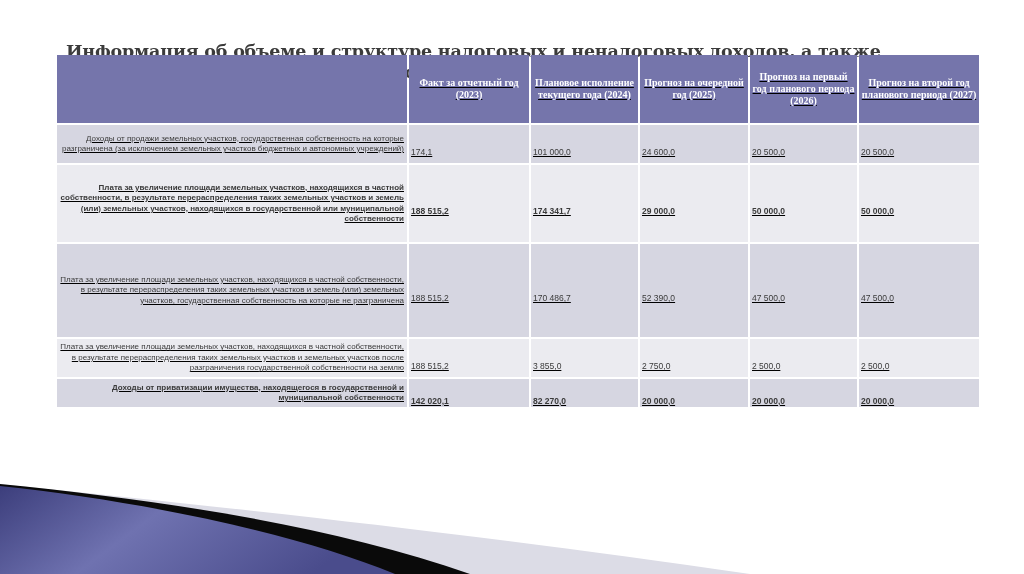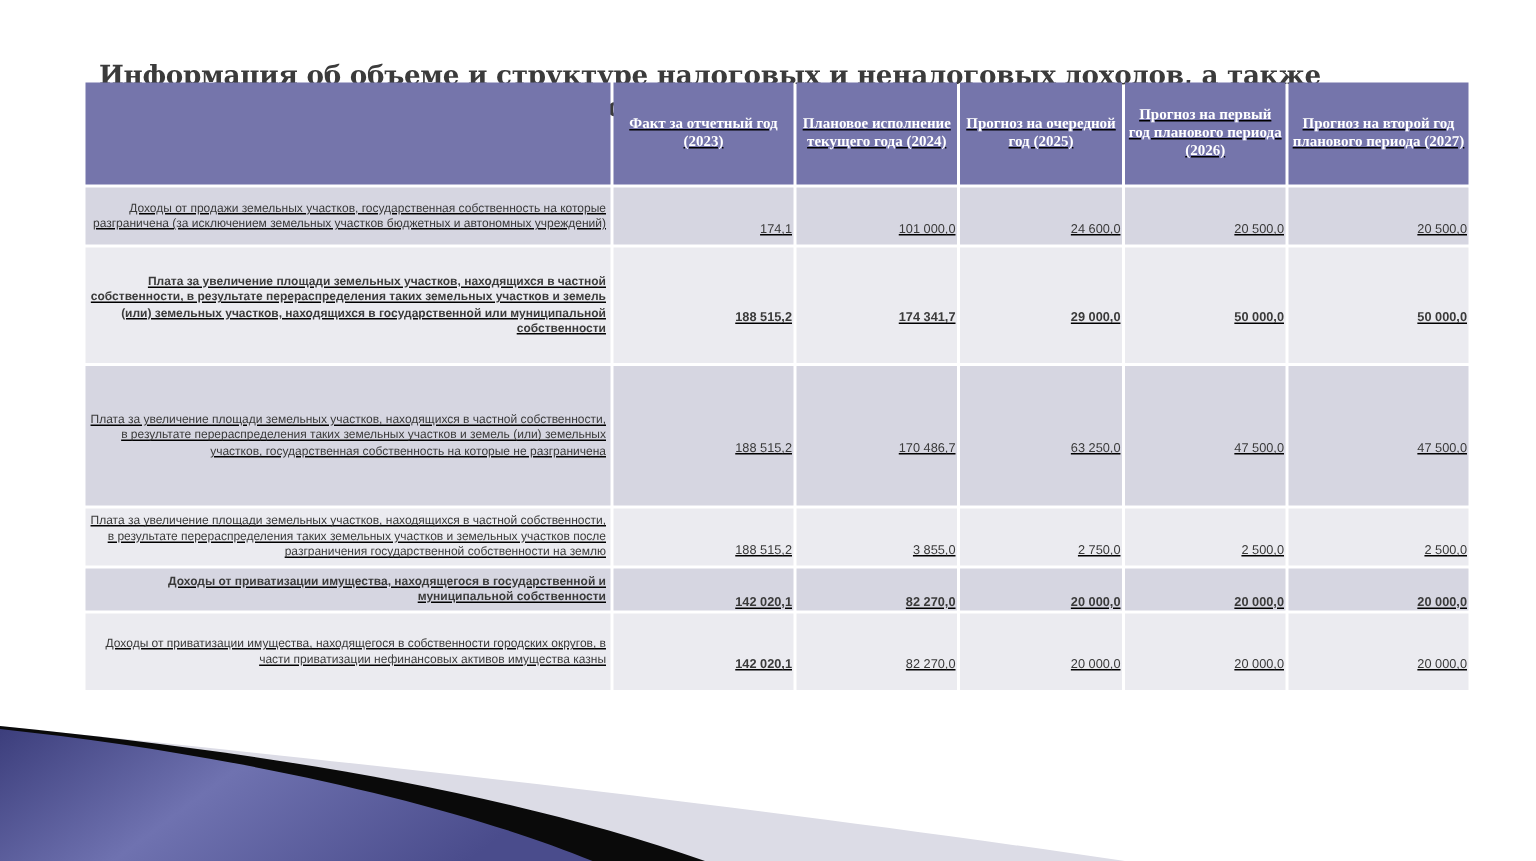--- a/index.html
+++ b/index.html
@@ -24,21 +24,21 @@
   table.grid th {
     background:#7575ab; color:#ffffff;
     font-family:"Liberation Serif", serif; font-weight:bold;
     font-size:10px; line-height:12px; text-align:center; vertical-align:middle;
     padding:0 2px; height:68px;
   }
   table.grid td {
     font-size:8px; line-height:10.5px; color:#3a3a3a; vertical-align:middle;
   }
   table.grid td.desc { padding:0 3px; text-align:right; }
-  table.grid td.num { text-align:right; padding:16px 1px 0 2px; font-size:8.5px; }
+  table.grid td.num { padding:16px 1px 0 2px; font-size:8.5px; }
   tr.shade-a td { background:#d6d6e1; }
   tr.shade-b td { background:#ebebf0; }
   .bold { font-weight:bold; color:#111111; }
   .swoosh { position:absolute; left:0; top:0; width:1024px; height:574px; pointer-events:none; }
 </style>
 </head>
 <body>
 
 <div class="title">Информация об объеме и структуре налоговых и неналоговых доходов, а также межбюджетных трансфертах (тыс. руб.)</div>
 
@@ -75,47 +75,39 @@
       <td class="num bold">188 515,2</td>
       <td class="num bold">174 341,7</td>
       <td class="num bold">29 000,0</td>
       <td class="num bold">50 000,0</td>
       <td class="num bold">50 000,0</td>
     </tr>
     <tr class="shade-a" style="height:93px">
       <td class="desc">Плата за увеличение площади земельных участков, находящихся в частной собственности, в результате перераспределения таких земельных участков и земель (или) земельных участков, государственная собственность на которые не разграничена</td>
       <td class="num">188 515,2</td>
       <td class="num">170 486,7</td>
-      <td class="num">63 250,0</td>
+      <td class="num">52 390,0</td>
       <td class="num">47 500,0</td>
       <td class="num">47 500,0</td>
     </tr>
     <tr class="shade-b" style="height:38px">
       <td class="desc">Плата за увеличение площади земельных участков, находящихся в частной собственности, в результате перераспределения таких земельных участков и земельных участков после разграничения государственной собственности на землю</td>
       <td class="num">188 515,2</td>
       <td class="num">3 855,0</td>
       <td class="num">2 750,0</td>
       <td class="num">2 500,0</td>
       <td class="num">2 500,0</td>
     </tr>
     <tr class="shade-a" style="height:28px">
       <td class="desc bold">Доходы от приватизации имущества, находящегося в государственной и муниципальной собственности</td>
       <td class="num bold">142 020,1</td>
       <td class="num bold">82 270,0</td>
       <td class="num bold">20 000,0</td>
       <td class="num bold">20 000,0</td>
       <td class="num bold">20 000,0</td>
-    </tr>
-    <tr class="shade-b" style="height:51px">
-      <td class="desc">Доходы от приватизации имущества, находящегося в собственности городских округов, в части приватизации нефинансовых активов имущества казны</td>
-      <td class="num bold">142 020,1</td>
-      <td class="num">82 270,0</td>
-      <td class="num">20 000,0</td>
-      <td class="num">20 000,0</td>
-      <td class="num">20 000,0</td>
     </tr>
   </tbody>
 </table>
 
 <svg class="swoosh" viewBox="0 0 1024 574" preserveAspectRatio="none">
   <defs>
     <linearGradient id="blueGrad" x1="0" y1="0" x2="1" y2="0.3">
       <stop offset="0" stop-color="#3c3e7c"></stop>
       <stop offset="0.45" stop-color="#6f72b0"></stop>
       <stop offset="1" stop-color="#4a4c8c"></stop>

